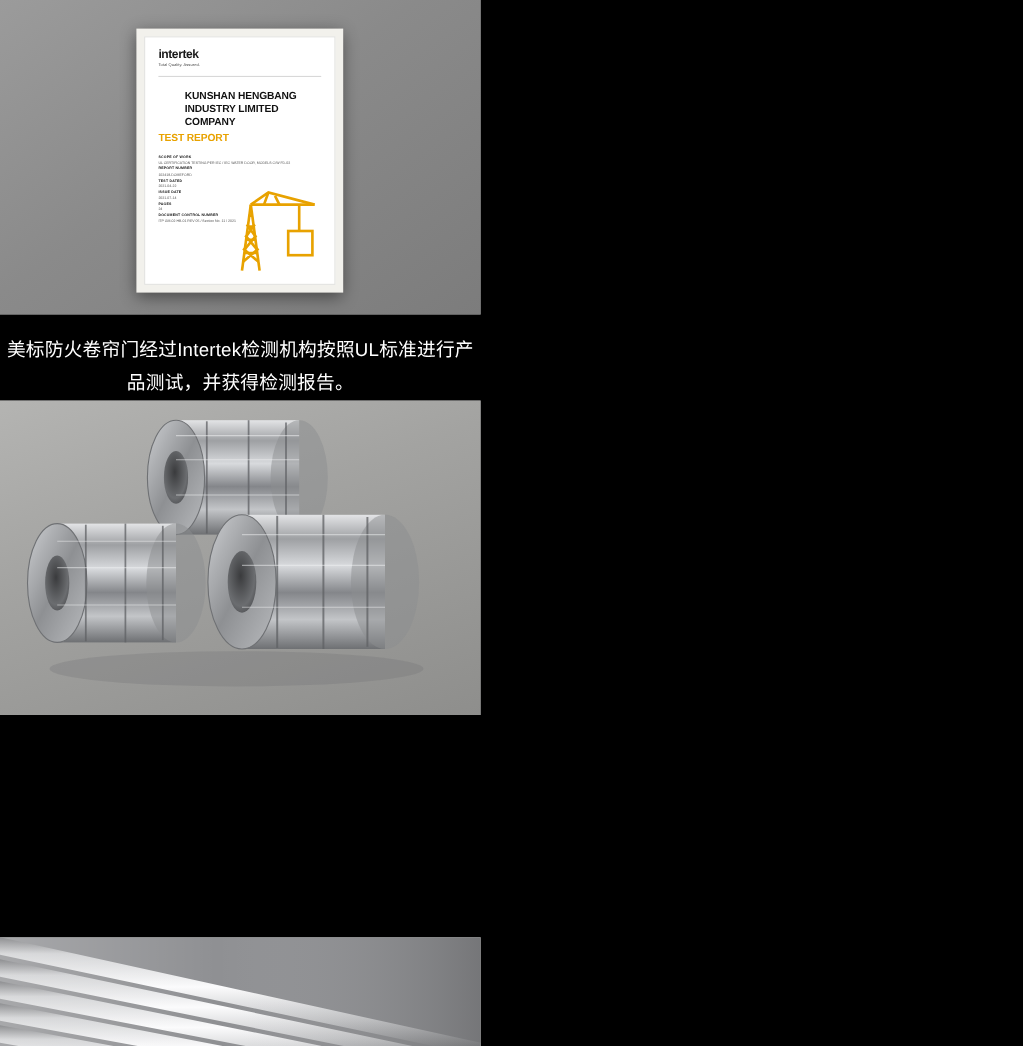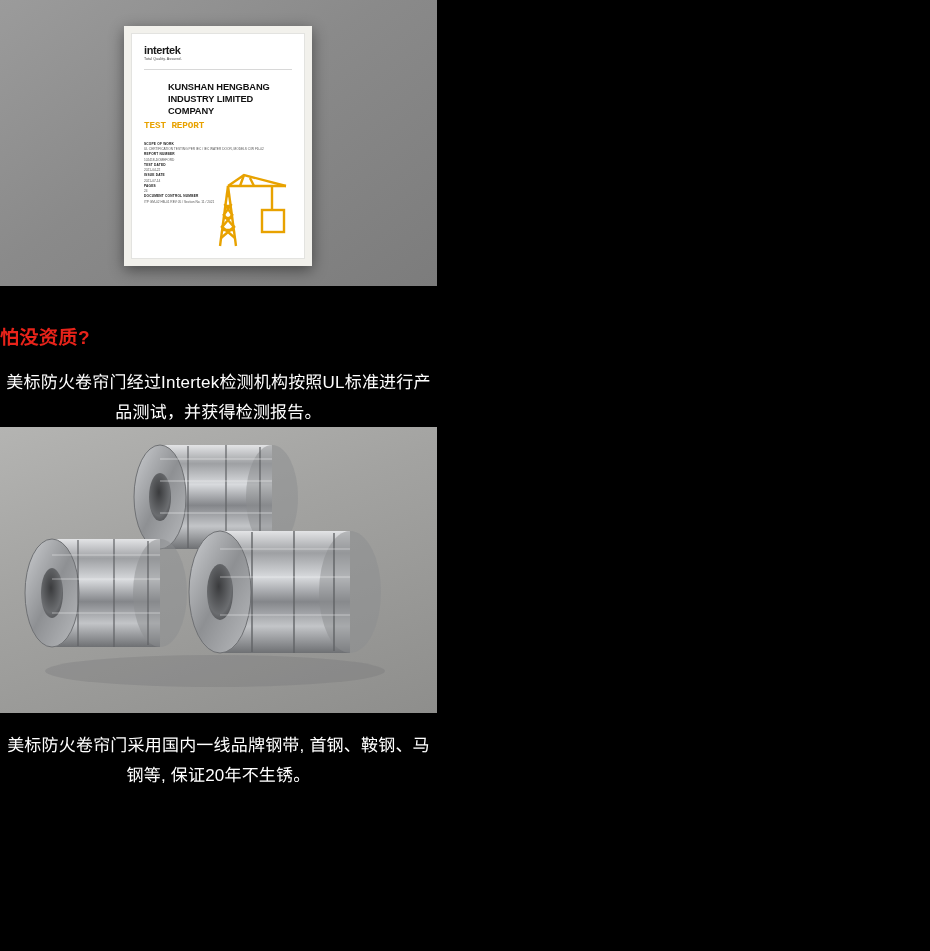--- a/index.html
+++ b/index.html
@@ -104,21 +104,20 @@
     line-height: 1.28;
     letter-spacing: -0.1px;
     margin-left: 24px;
   }
   .cert-sub {
     font-size: 9.3px;
     font-weight: bold;
     color: #e8a200;
     margin-top: 2px;
     letter-spacing: -0.1px;
-    font-family: Liberation Mono, monospace;
   }
   .cert-meta {
     margin-top: 11px;
     font-size: 3.2px;
     line-height: 1.65;
     color: #3a3a3a;
   }
   .cert-meta b {
     display: block;
     font-size: 3.2px;
@@ -193,21 +192,20 @@
               <path d="M18 20 L76 20"></path>
               <path d="M18 20 L34 9 L76 20"></path>
               <path d="M30 20 L34 9 M44 20 L40 12"></path>
               <path d="M62 20 L62 44"></path>
               <rect x="52" y="44" width="22" height="22"></rect>
             </g>
           </svg>
         </div>
       </div>
     </div>
-    <div class="title">怕没资质?</div>
     <div class="desc">美标防火卷帘门经过Intertek检测机构按照UL标准进行产品测试，并获得检测报告。</div>
   </div>
 
   <div class="cell">
     <div class="media">
       <div class="coil-bg"></div>
       <svg width="437" height="286" viewBox="0 0 437 286" style="position:absolute;inset:0;">
         <defs>
           <linearGradient id="coilBody" x1="0" y1="0" x2="0" y2="1">
             <stop offset="0%" stop-color="#e3e4e6"></stop>
@@ -275,21 +273,20 @@
           </g>
           <g stroke="#f0f1f2" stroke-width="1" opacity="0.5">
             <path d="M22 18 L152 18"></path>
               <path d="M22 46 L152 46"></path>
               <path d="M22 84 L152 84"></path>
           </g>
         </g>
         <ellipse cx="215" cy="244" rx="170" ry="16" fill="#6f7174" opacity="0.28"></ellipse>
       </svg>
     </div>
-    <div class="desc">美标防火卷帘门采用国内一线品牌钢带, 首钢、鞍钢、马钢等, 保证20年不生锈。</div>
   </div>
 
   <div class="cell left row2">
     <div class="media row2">
       <div class="slat-bg"></div>
       <svg width="437" height="285" viewBox="0 0 437 285" style="position:absolute;inset:0;">
         <defs>
           <linearGradient id="slatG" x1="0" y1="0" x2="0" y2="1">
             <stop offset="0%" stop-color="#6f7073"></stop>
             <stop offset="14%" stop-color="#cfd0d2"></stop>

